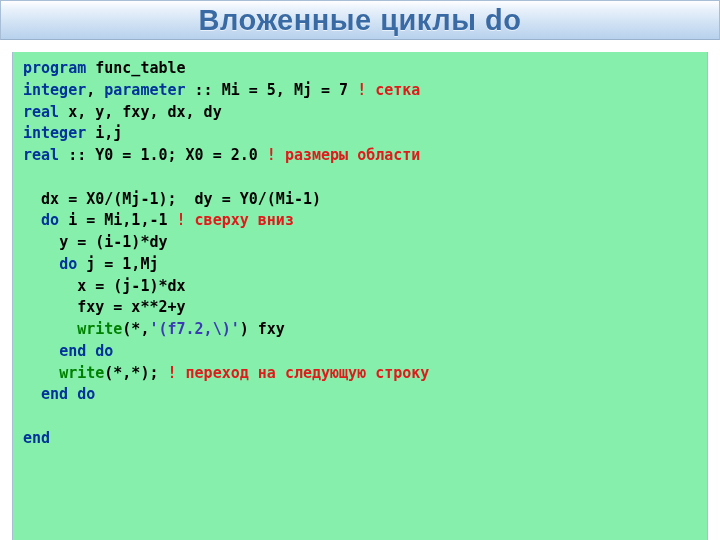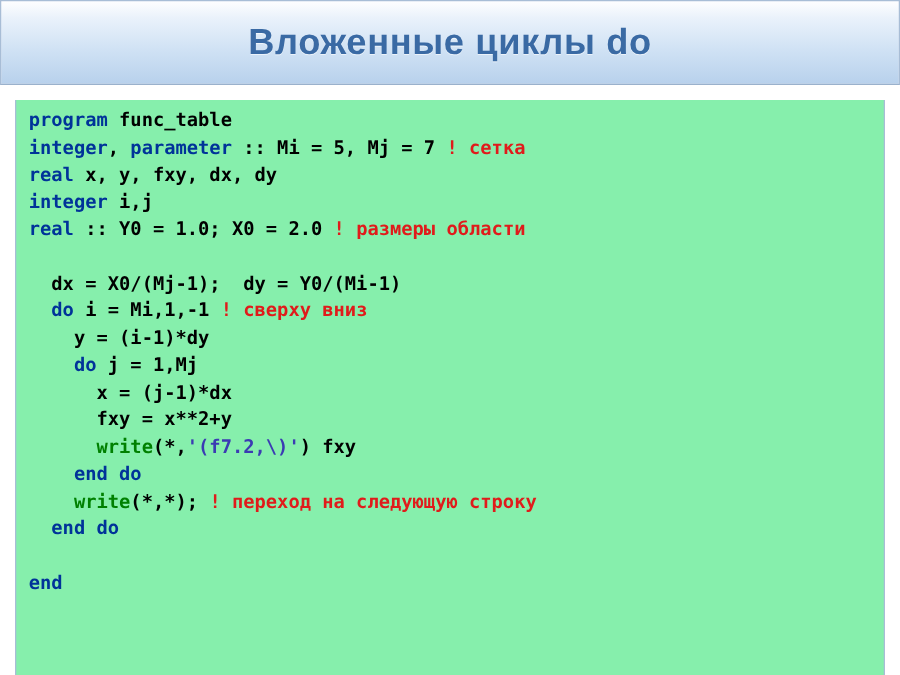--- a/index.html
+++ b/index.html
@@ -6,21 +6,21 @@
   body {
     margin: 0;
     width: 720px;
     height: 540px;
     font-family: Verdana, Geneva, sans-serif;
     background: #fff;
     overflow: hidden;
   }
   .header {
     width: 100%;
-    height: 68px;
+    height: 40px;
     background: linear-gradient(to bottom, #fefeff 0%, #eaf2fb 20%, #cfe1f4 60%, #b8d1ec 100%);
     border: 1px solid #a8bdd6;
     border-bottom: 1px solid #9ab1cc;
     display: flex;
     align-items: center;
     justify-content: center;
   }
   .header h1 {
     margin: 0;
     font-size: 29px;

